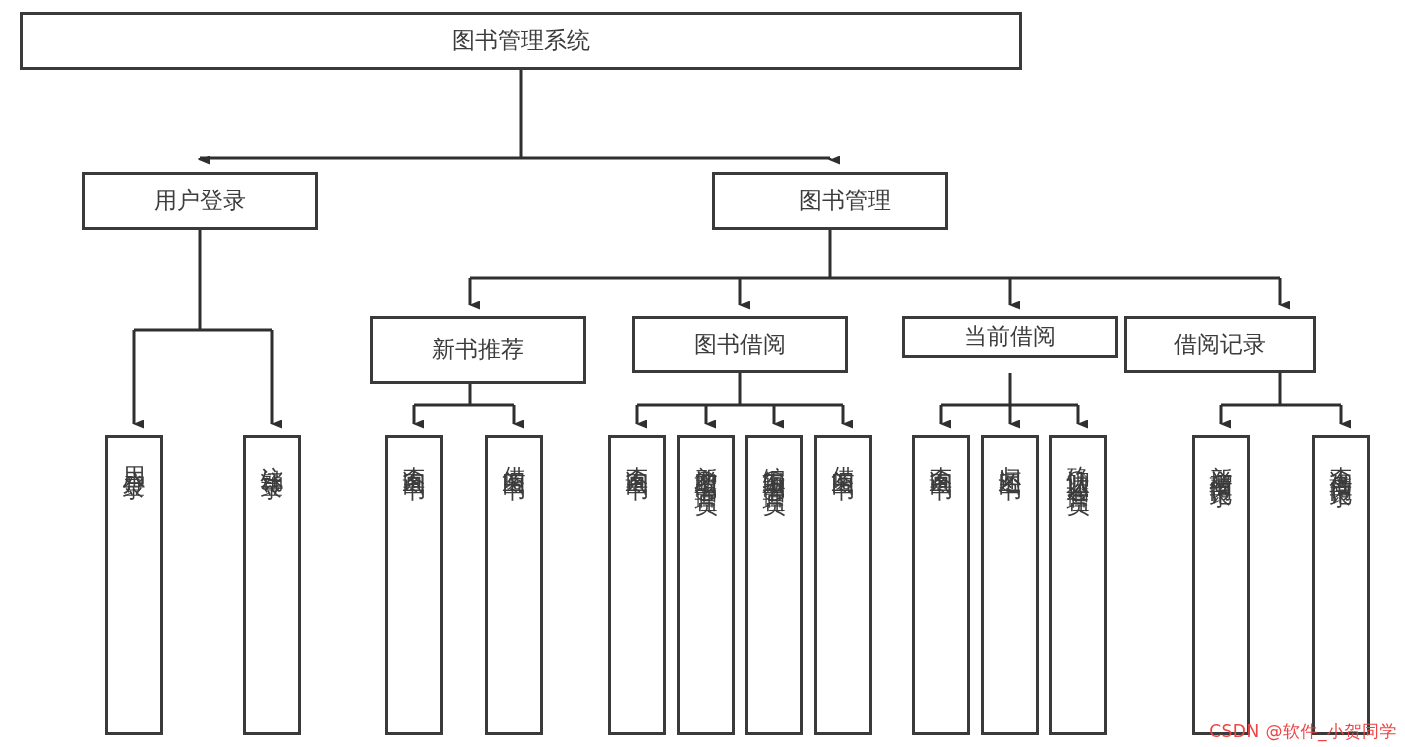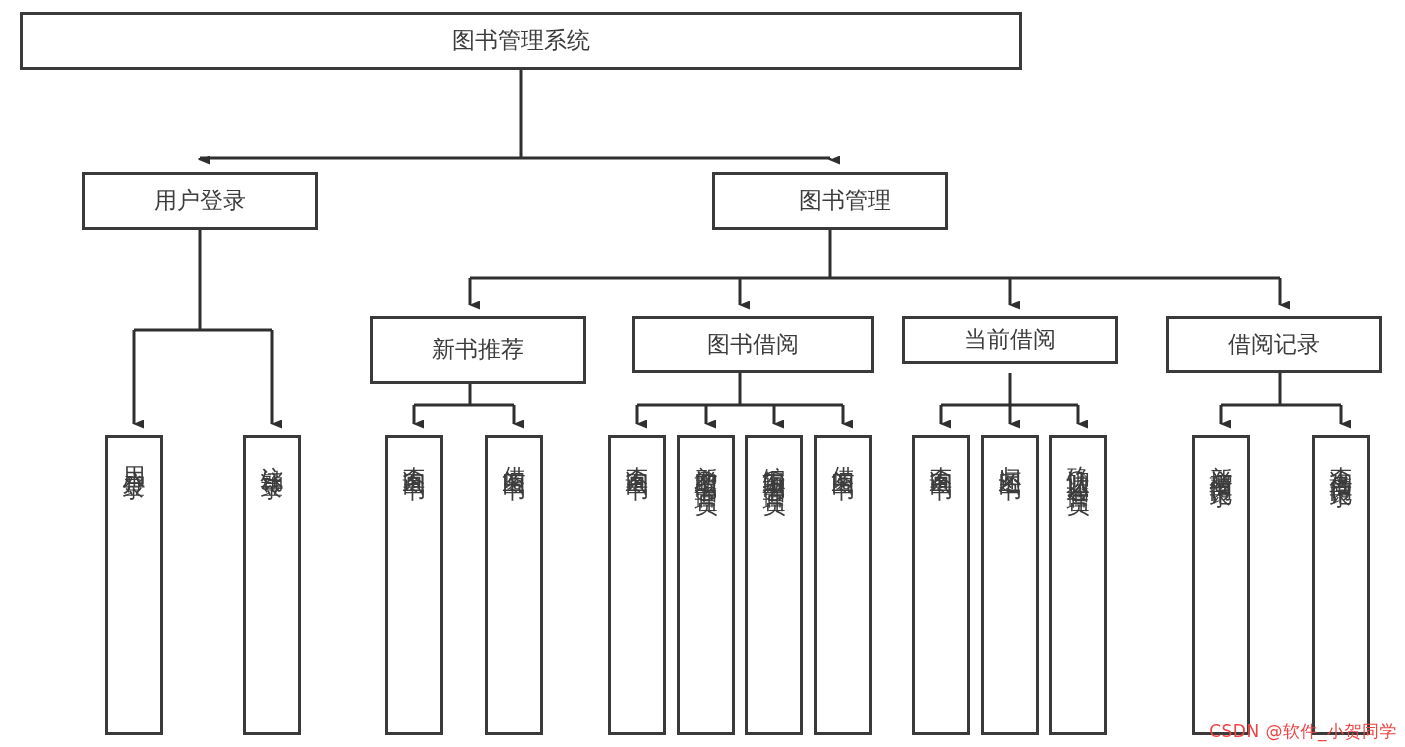--- a/index.html
+++ b/index.html
@@ -131,27 +131,27 @@
   <div class="node horiz" style="left:82px; top:172px; width:236px; height:58px;">
     <span class="label">用户登录</span>
   </div>
   <div class="node horiz" style="left:712px; top:172px; width:236px; height:58px;padding-left:30px;">
     <span class="label">图书管理</span>
   </div>
 
   <div class="node horiz" style="left:362px; top:316px; width:216px; height:68px;margin-left:8px;">
     <span class="label">新书推荐</span>
   </div>
-  <div class="node horiz" style="left:632px; top:316px; width:242px; height:57px;">
+  <div class="node horiz" style="left:632px; top:316px; width:216px; height:57px;">
     <span class="label">图书借阅</span>
   </div>
-  <div class="node horiz" style="left:902px; top:316px; width:216px; height:48px;">
+  <div class="node horiz" style="left:902px; top:316px; width:216px; height:42px;">
     <span class="label">当前借阅</span>
   </div>
-  <div class="node horiz" style="left:1166px; top:316px; width:216px; height:57px;">
+  <div class="node horiz" style="left:1124px; top:316px; width:192px; height:57px;">
     <span class="label">借阅记录</span>
   </div>
 
   <div class="node vert" style="left:105px; top:435px; width:58px; height:300px;">
     <span class="label">用户登录</span>
   </div>
   <div class="node vert" style="left:243px; top:435px; width:58px; height:300px;">
     <span class="label">注销登录</span>
   </div>
 

